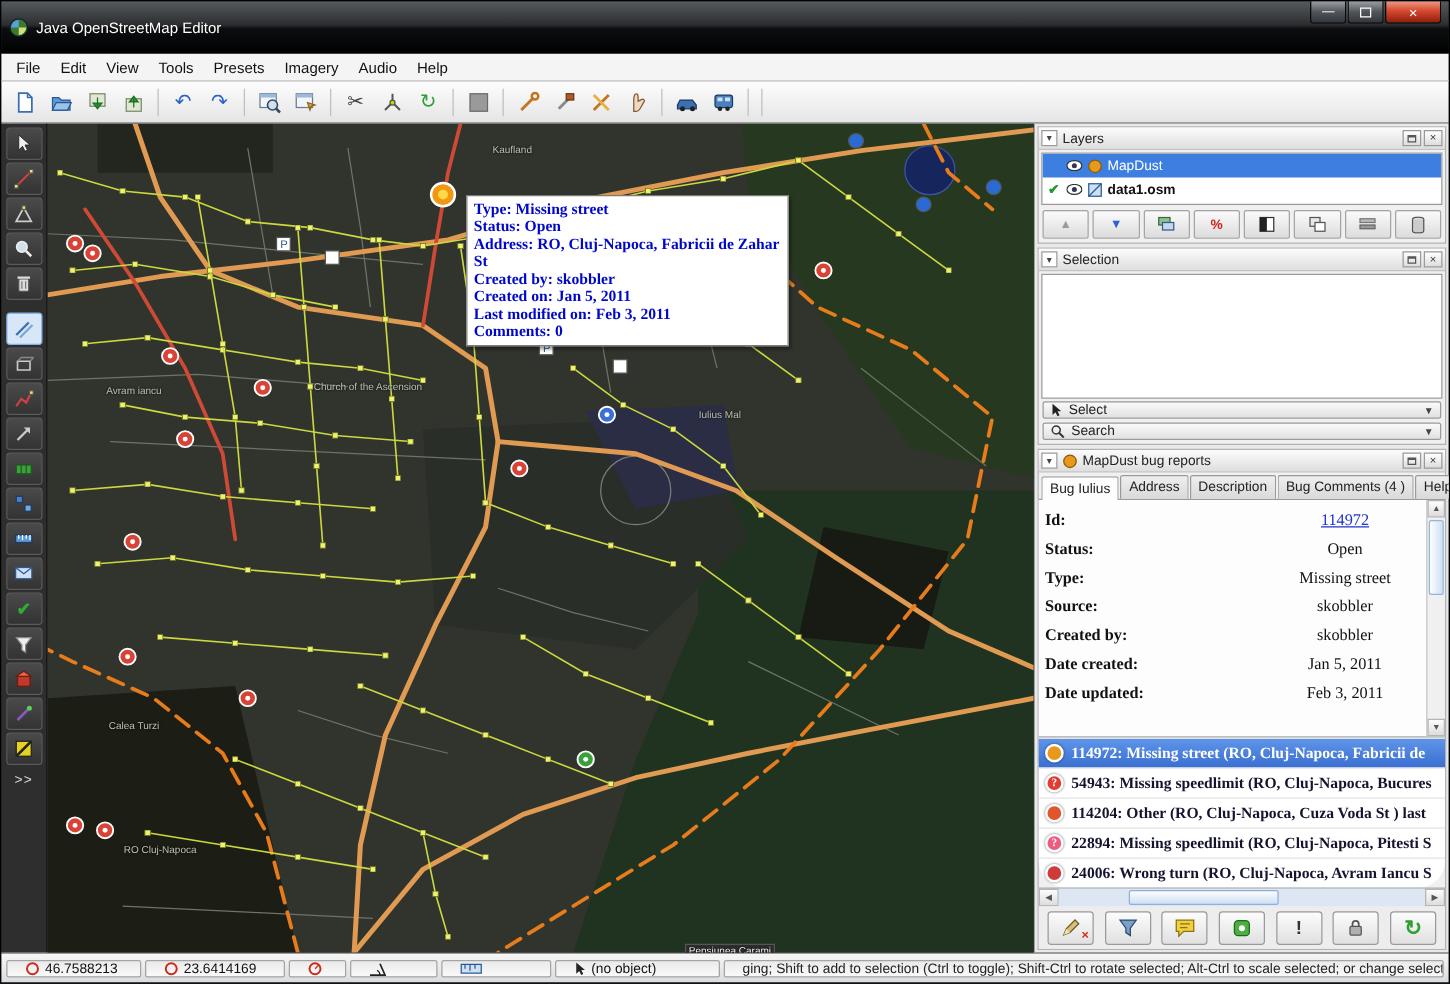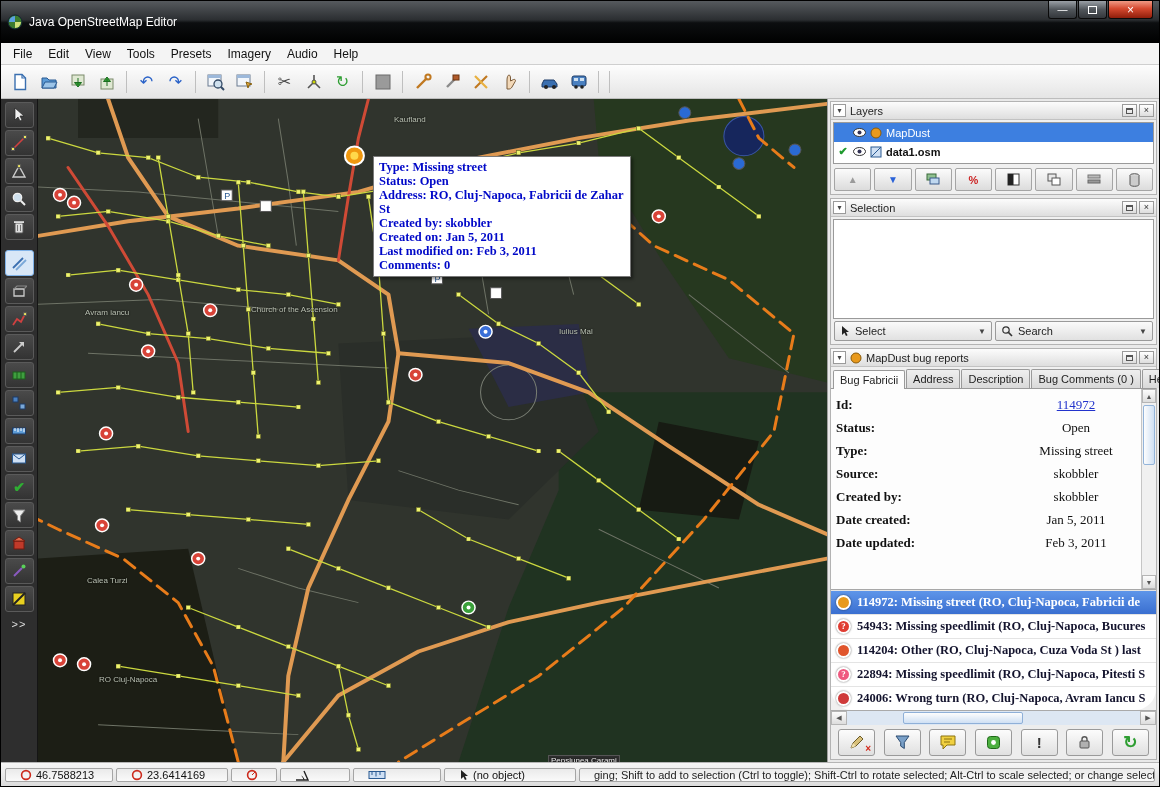--- a/index.html
+++ b/index.html
@@ -59,21 +59,21 @@
   .layerlist { background:#fff; border:1px solid #9a9a9a; margin:2px; height:42px; overflow:hidden; }
   .lrow { height:19px; display:flex; align-items:center; gap:4px; padding:0 3px; font-size:11px; color:#111; }
   .lrow.sel { background:#3d7fe0; color:#fff; }
   .lrow.bold { font-weight:bold; }
   .lcheck { width:12px; color:#1f9a2e; font-size:11px; text-align:center; }
   .ltoolbar { display:flex; gap:3px; padding:2px 3px 3px; }
   .ltbtn { flex:1; height:23px; border:1px solid #a5a5a5; border-radius:2px; background:linear-gradient(#fbfbfb,#dcdcdc); display:flex; align-items:center; justify-content:center; font-size:12px; }
 
   
   .selbody { background:#fff; border:1px solid #9a9a9a; margin:2px; height:100px; }
-  .selcombos { display:flex; gap:3px; padding:0 3px 3px; }
+  .selcombos { display:flex; gap:3px; padding:0 3px 3px;flex-direction:column; }
   .combo { flex:1; height:20px; border:1px solid #9a9a9a; border-radius:2px; background:linear-gradient(#fafafa,#e1e1e1); display:flex; align-items:center; gap:5px; padding:0 5px; font-size:11px; color:#222; }
   .combo .dd { margin-left:auto; font-size:8px; color:#444; }
 
   
   .mapdust { flex:1; min-height:0; }
   .tabs { display:flex; gap:1px; padding:2px 2px 0; border-bottom:1px solid #9a9a9a; flex:none; }
   .tab { padding:3px 6px 2px; font-size:11px; color:#222; border:1px solid #9a9a9a; border-bottom:none; border-radius:2px 2px 0 0;
     background:linear-gradient(#efefef,#d9d9d9); white-space:nowrap; }
   .tab.active { background:#fdfdfd; position:relative; top:1px; padding-bottom:3px; }
   .details { flex:1; min-height:0; position:relative; background:#fdfdfd; border-bottom:1px solid #a8a8a8; padding:8px 16px 0 5px; }
@@ -634,24 +634,24 @@
           <span>MapDust bug reports</span>
           <span class="hbtns">
             <span class="hbtn">
                 <span class="minwin"></span>
               </span>
             <span class="hbtn">×</span>
           </span>
         </div>
 
         <div class="tabs">
-          <span class="tab active">Bug Fabricii</span>
+          <span class="tab active">Bug Iulius</span>
           <span class="tab">Address</span>
           <span class="tab">Description</span>
-          <span class="tab">Bug Comments (0 )</span>
+          <span class="tab">Bug Comments (4 )</span>
           <span class="tab">Help</span>
         </div>
 
         <div class="details">
           <div class="drow">
             <span class="dlabel">Id:</span>
             <a class="dvalue link" href="#">114972</a>
           </div>
           <div class="drow">
             <span class="dlabel">Status:</span>

